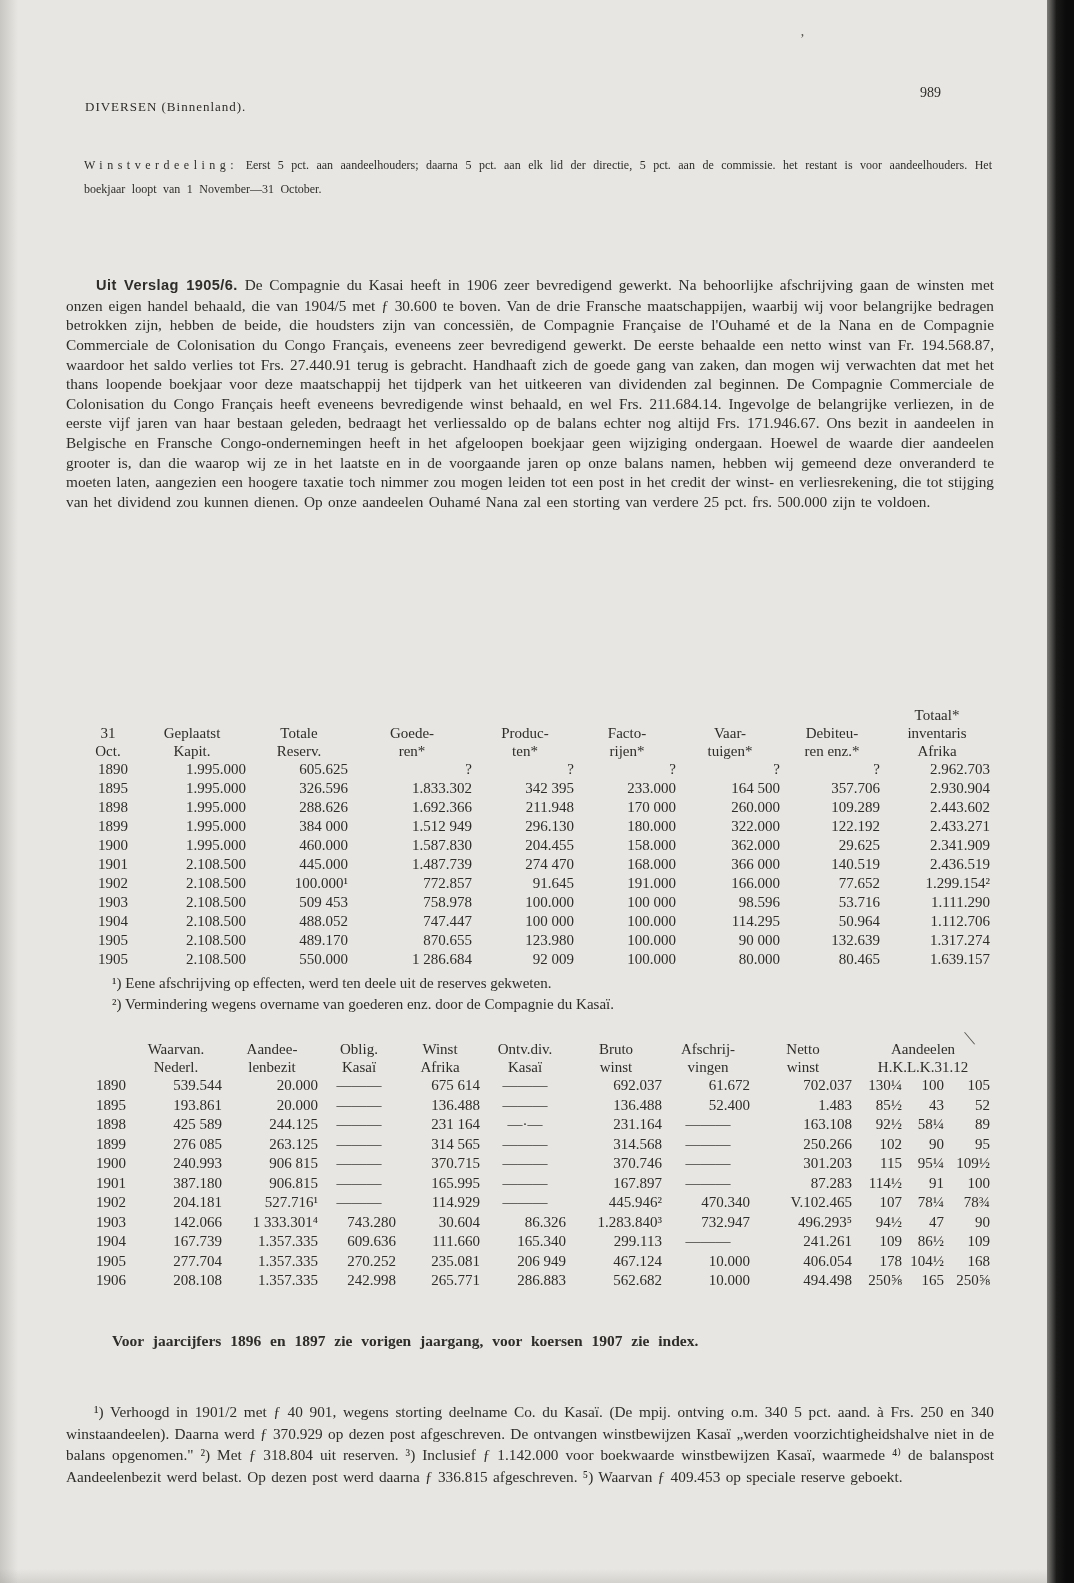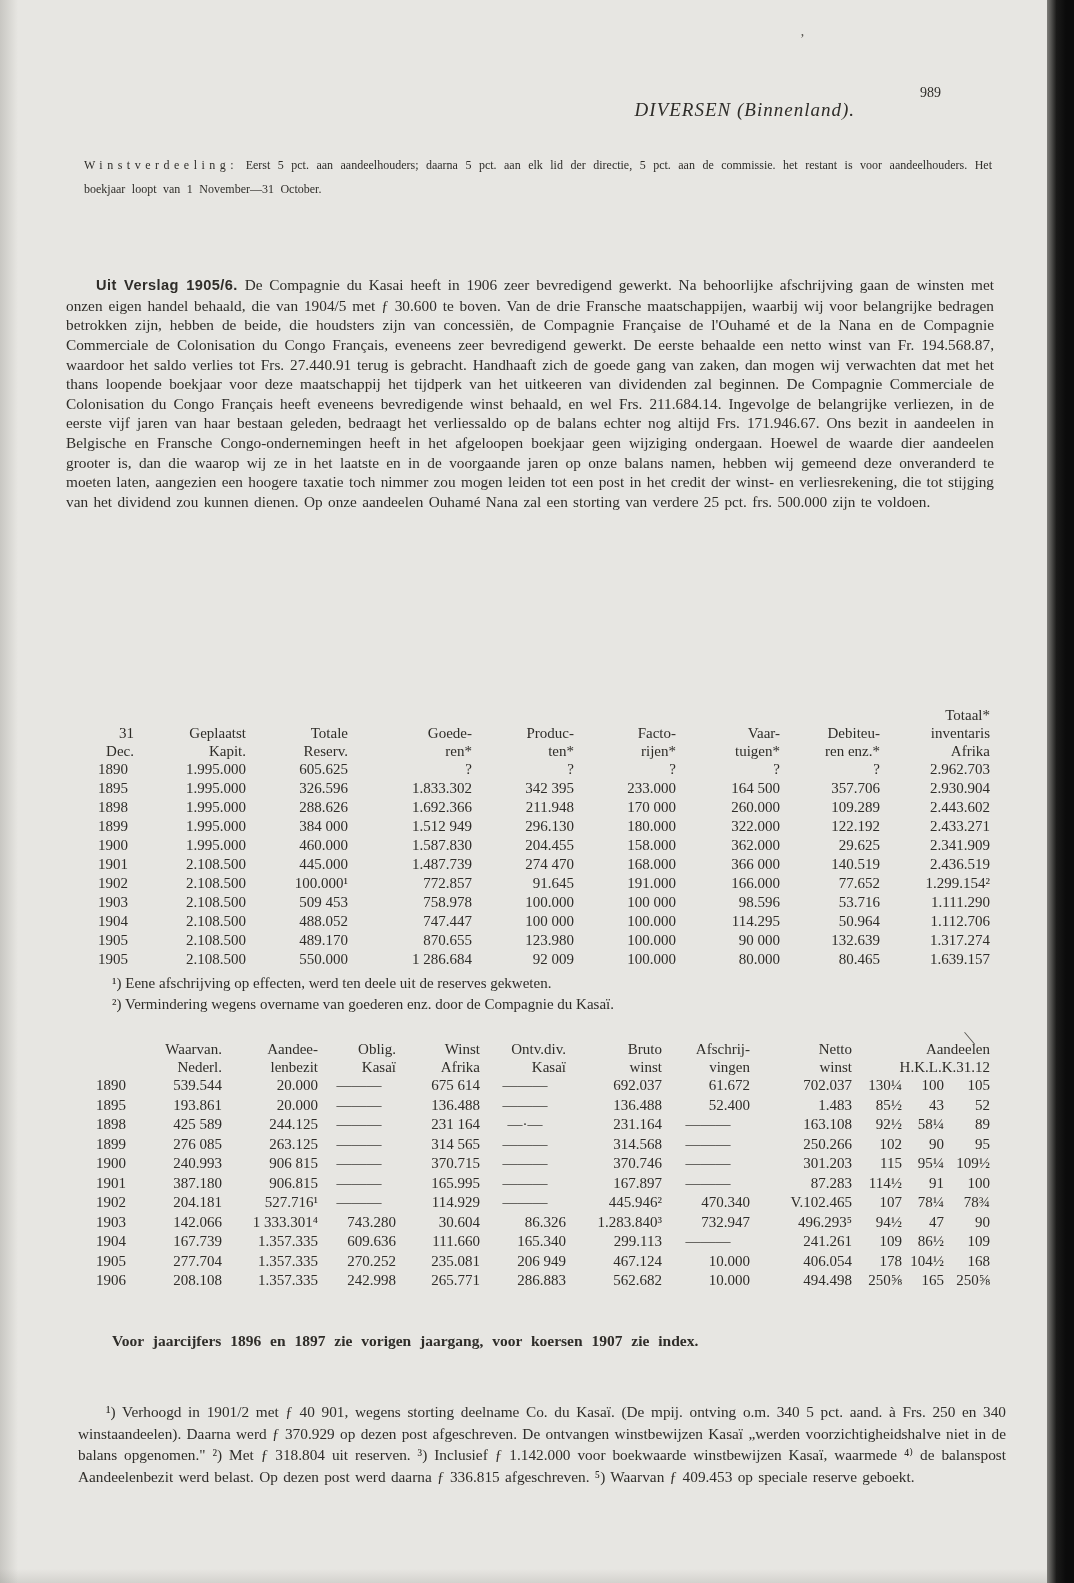--- a/index.html
+++ b/index.html
@@ -6,22 +6,22 @@
   body{width:1074px;height:1583px;overflow:hidden;
        font-family:"Liberation Serif","DejaVu Serif",serif;}
   .page{position:relative;width:1074px;height:1583px;background:#e7e6e2;color:#2f2d29;}
   .page::before{content:"";position:absolute;inset:0;pointer-events:none;
        background:linear-gradient(90deg,rgba(120,118,112,.28) 0,rgba(0,0,0,0) 18px),
                   linear-gradient(0deg,rgba(120,118,112,.18) 0,rgba(0,0,0,0) 14px);}
   .edge-band{position:absolute;top:0;right:0;width:27px;height:100%;
        background:linear-gradient(90deg,#7e7d79 0,#1a1a19 35%,#0b0b0b 70%);}
   .artifact{position:absolute;color:#55534e;font-size:14px;}
 
-  .hdr{position:absolute;top:99px;left:85px;width:770px;text-align:right;
-       font-style:italic;font-size:19px;letter-spacing:1px;}
+  .hdr{position:absolute;top:99px;left:85px;width:770px;text-align:left;
+       font-size:13px;letter-spacing:1px;}
   .pageno{position:absolute;top:85px;left:920px;font-size:14px;}
 
   .para1{position:absolute;top:141px;left:84px;width:908px;font-size:12px;
        line-height:24px;text-align:justify;word-spacing:3.5px;}
   .lead{letter-spacing:4.5px;}
 
   .report{position:absolute;top:260px;left:66px;width:928px;font-size:15.3px;
        line-height:19.6px;text-align:justify;text-indent:30px;word-spacing:1.5px;}
   .report-label{font-family:"Liberation Sans","DejaVu Sans",sans-serif;
        font-weight:bold;font-size:14.6px;letter-spacing:.4px;}
@@ -39,23 +39,23 @@
   .t2{position:absolute;top:1040px;left:80px;width:912px;font-size:15px;line-height:19.5px;}
   .t2 th{vertical-align:bottom;text-align:center;font-size:15px;line-height:18px;}
   .t2 td{text-align:right;}
   .t2 td:first-child{text-align:left;padding-left:16px;}
   td.dash{text-align:center;color:#3a3834;}
 
   .note{position:absolute;top:1332px;left:84px;width:880px;font-size:15.5px;
        text-indent:28px;word-spacing:5px;font-weight:bold;}
 
   .foot{position:absolute;top:1386px;left:66px;width:928px;font-size:15.3px;
-       line-height:21.5px;text-align:justify;text-indent:28px;word-spacing:1.5px;margin-left:12px;}
-
-  .h0,.h1,.h2{display:block;text-align:right;}
+       line-height:21.5px;text-align:justify;text-indent:28px;word-spacing:1.5px;}
+
+  .h0,.h1,.h2{display:block;}
 </style>
 </head>
 <body>
 
 <div class="page">
 
   <div class="edge-band"></div>
   <div class="artifact" style="top:24px;left:800px;">‚</div>
   <div class="artifact" style="top:1030px;left:964px;font-size:16px;">⟍</div>
 
@@ -75,21 +75,21 @@
         <col style="width:102px">
         <col style="width:102px">
       <col style="width:104px">
         <col style="width:100px">
         <col style="width:110px">
     </colgroup>
     <thead>
       <tr>
         <th>
             <span class="h1">31</span>
-            <span class="h2">Dec.</span>
+            <span class="h2">Oct.</span>
           </th>
         <th>
             <span class="h1">Geplaatst</span>
             <span class="h2">Kapit.</span>
           </th>
         <th>
             <span class="h1">Totale</span>
             <span class="h2">Reserv.</span>
           </th>
         <th>

